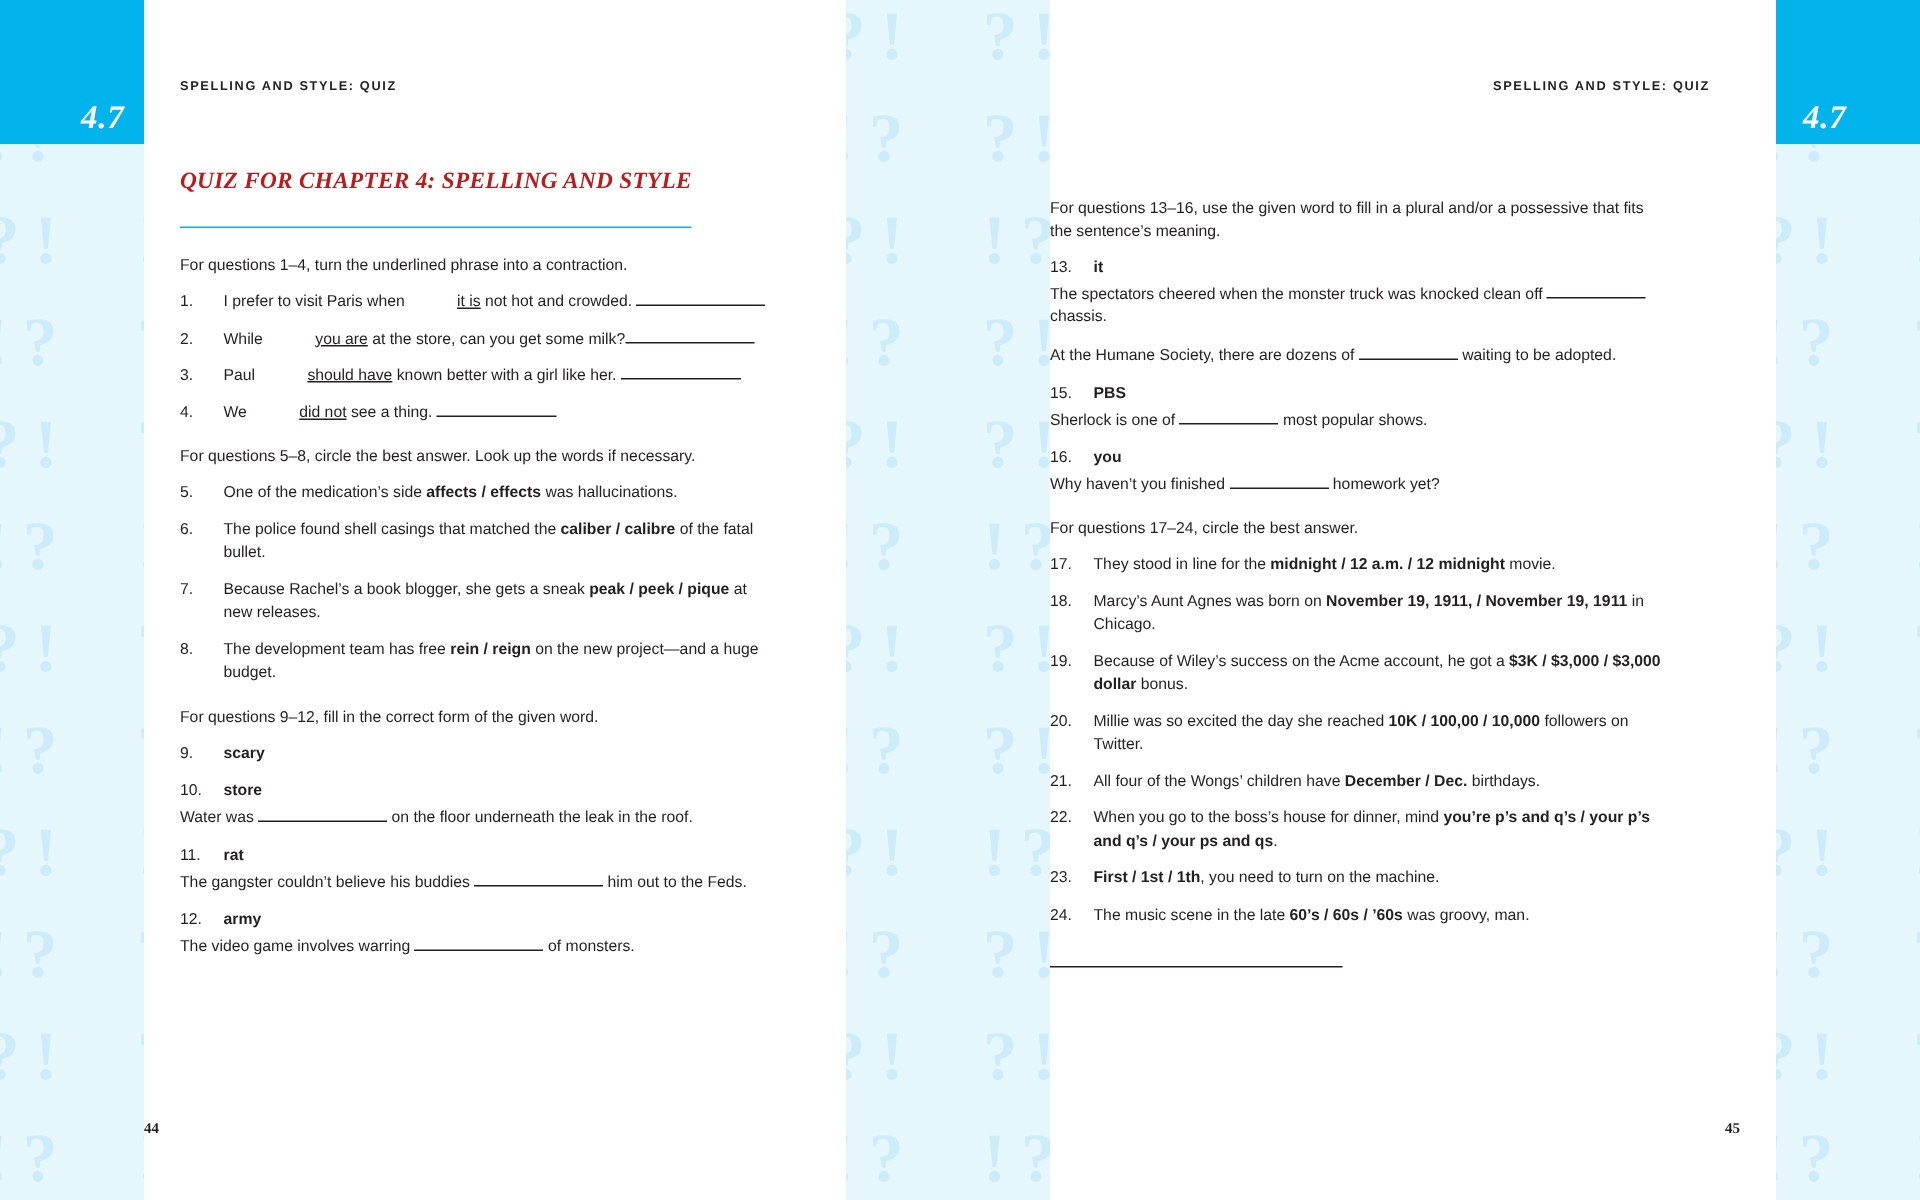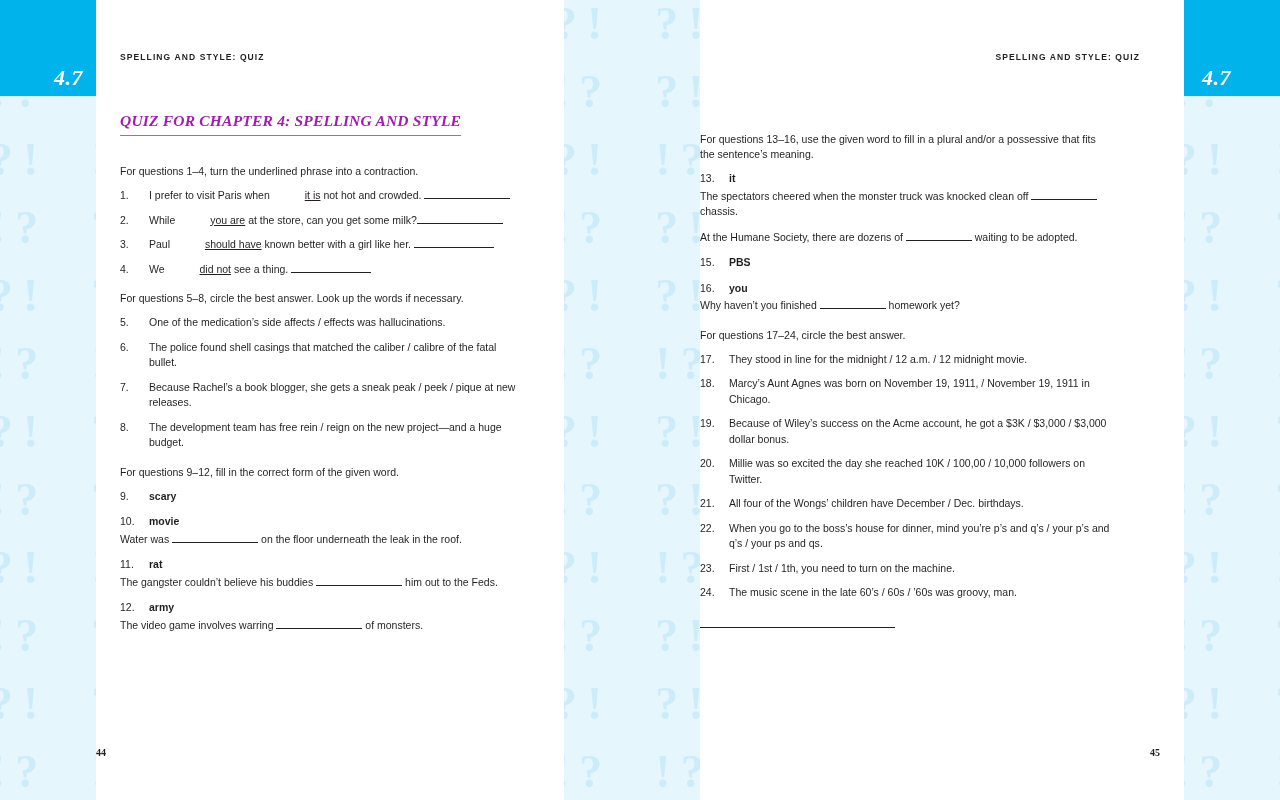--- a/index.html
+++ b/index.html
@@ -110,34 +110,34 @@
   }
   .page.right .content { left: 0; top: 118px; width: 410px; }
 
   h1.quiz-title {
     margin: 0 0 16px 0;
     font-family: "Liberation Serif", serif;
     font-style: italic;
     font-weight: bold;
     font-size: 15.5px;
     letter-spacing: 0.2px;
-    color: #a21caf;
+    color: #b91c1c;
     text-transform: uppercase;
     display: inline-block;
     border-bottom: 1.5px solid #00b3ea;
-    padding-bottom: 5px;
+    padding-bottom: 21px;
   }
 
   .instruction {
     font-size: 10.5px;
     line-height: 15px;
     margin: 14px 0 9px 0;
     color: #231f20;
   }
-  .instruction.first { margin-top: 12px; }
+  .instruction.first { margin-top: 2px; }
 
   ol.qlist {
     list-style: none;
     margin: 0;
     padding: 0;
   }
   .qitem {
     position: relative;
     padding-left: 29px;
     font-size: 10.5px;
@@ -167,21 +167,21 @@
     position: absolute;
     left: 0;
     top: 0;
   }
   .witem .whead .word {
     font-weight: bold;
   }
   .witem .wbody { padding-left: 0; }
 
   u { text-decoration: underline; padding-left: 32px; }
-  b, strong { font-weight: normal; }
+  b, strong { font-weight: bold; }
   .blank {
     display: inline-block;
     border-bottom: 1px solid #231f20;
     vertical-align: baseline;
   }
 
   .answers-rule {
     width: 195px;
     border-top: 1px solid #231f20;
     margin: 26px 0 9px 0;
@@ -302,21 +302,21 @@
                 <span class="qnum">8.</span>
                 <span class="qtext">The development team has free <b>rein / reign</b> on the new project—and a huge budget.</span>
               </li>
             </ol>
             <p class="instruction">For questions 9–12, fill in the correct form of the given word.</p>
             <ol class="qlist">
               <li class="witem">
                 <div class="whead"><span class="qnum">9.</span><span class="word">scary</span></div>
               </li>
               <li class="witem">
-                <div class="whead"><span class="qnum">10.</span><span class="word">movie</span></div>
+                <div class="whead"><span class="qnum">10.</span><span class="word">store</span></div>
                 <div class="wbody">Water was <span class="blank" style="width:86px"></span> on the floor underneath the leak in the roof.</div>
               </li>
               <li class="witem">
                 <div class="whead"><span class="qnum">11.</span><span class="word">rat</span></div>
                 <div class="wbody">The gangster couldn’t believe his buddies <span class="blank" style="width:86px"></span> him out to the Feds.</div>
               </li>
               <li class="witem">
                 <div class="whead"><span class="qnum">12.</span><span class="word">army</span></div>
                 <div class="wbody">The video game involves warring <span class="blank" style="width:86px"></span> of monsters.</div>
               </li>
@@ -336,20 +336,21 @@
             <ol class="qlist">
               <li class="witem">
                 <div class="whead"><span class="qnum">13.</span><span class="word">it</span></div>
                 <div class="wbody">The spectators cheered when the monster truck was knocked clean off <span class="blank" style="width:66px"></span> chassis.</div>
               </li>
               <li class="witem">
                 <div class="wbody">At the Humane Society, there are dozens of <span class="blank" style="width:66px"></span> waiting to be adopted.</div>
               </li>
               <li class="witem">
                 <div class="whead"><span class="qnum">15.</span><span class="word">PBS</span></div>
+                <div class="wbody">Sherlock is one of <span class="blank" style="width:66px"></span> most popular shows.</div>
               </li>
               <li class="witem">
                 <div class="whead"><span class="qnum">16.</span><span class="word">you</span></div>
                 <div class="wbody">Why haven’t you finished <span class="blank" style="width:66px"></span> homework yet?</div>
               </li>
             </ol>
             <p class="instruction">For questions 17–24, circle the best answer.</p>
             <ol class="qlist">
               <li class="qitem">
                 <span class="qnum">17.</span>

